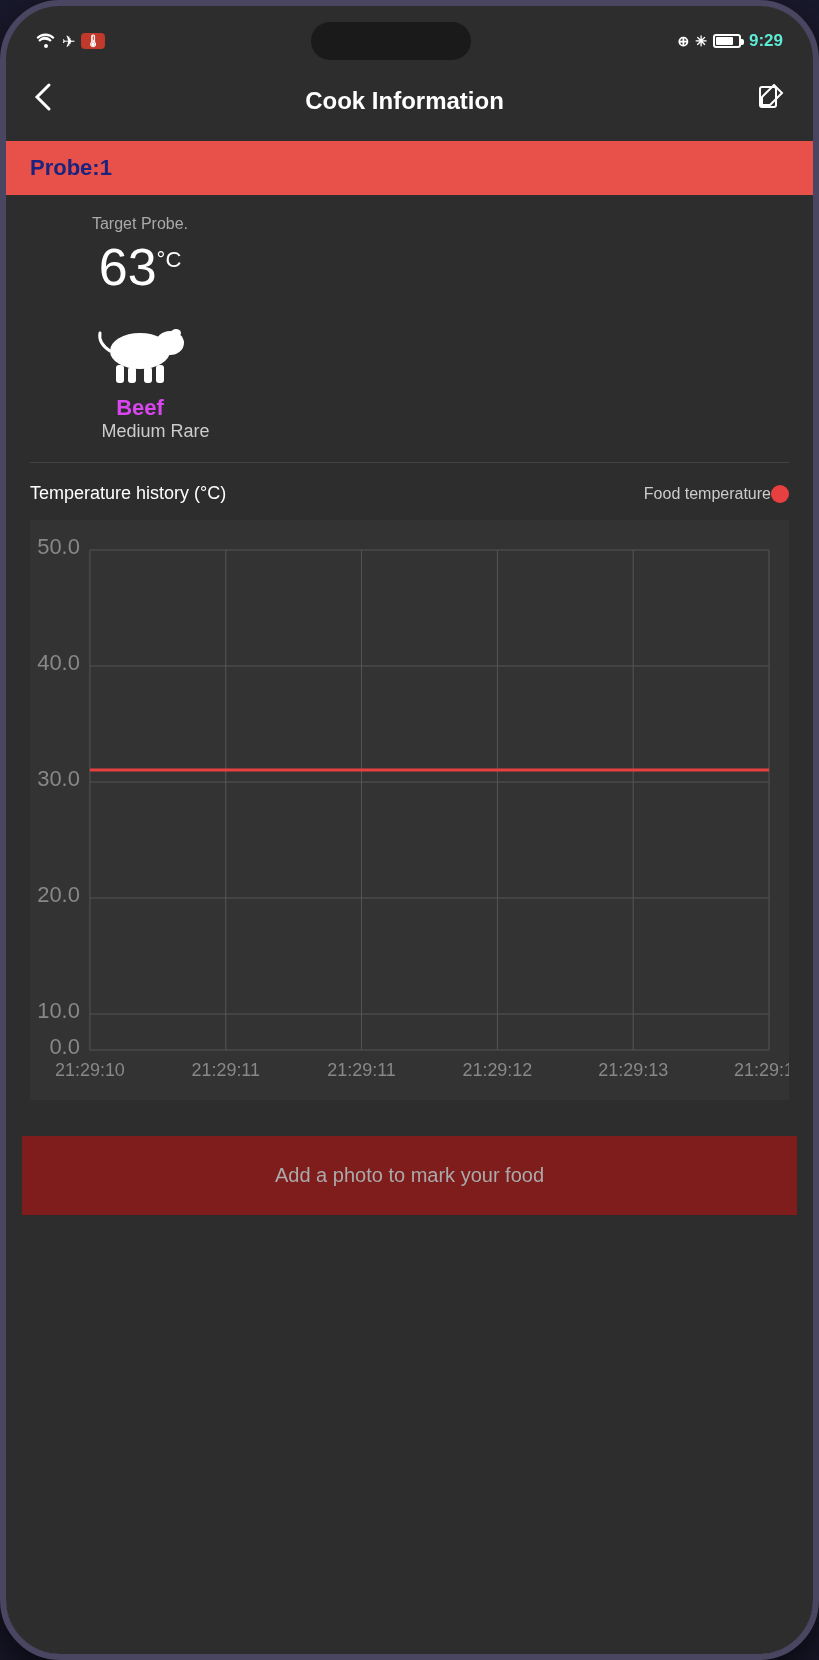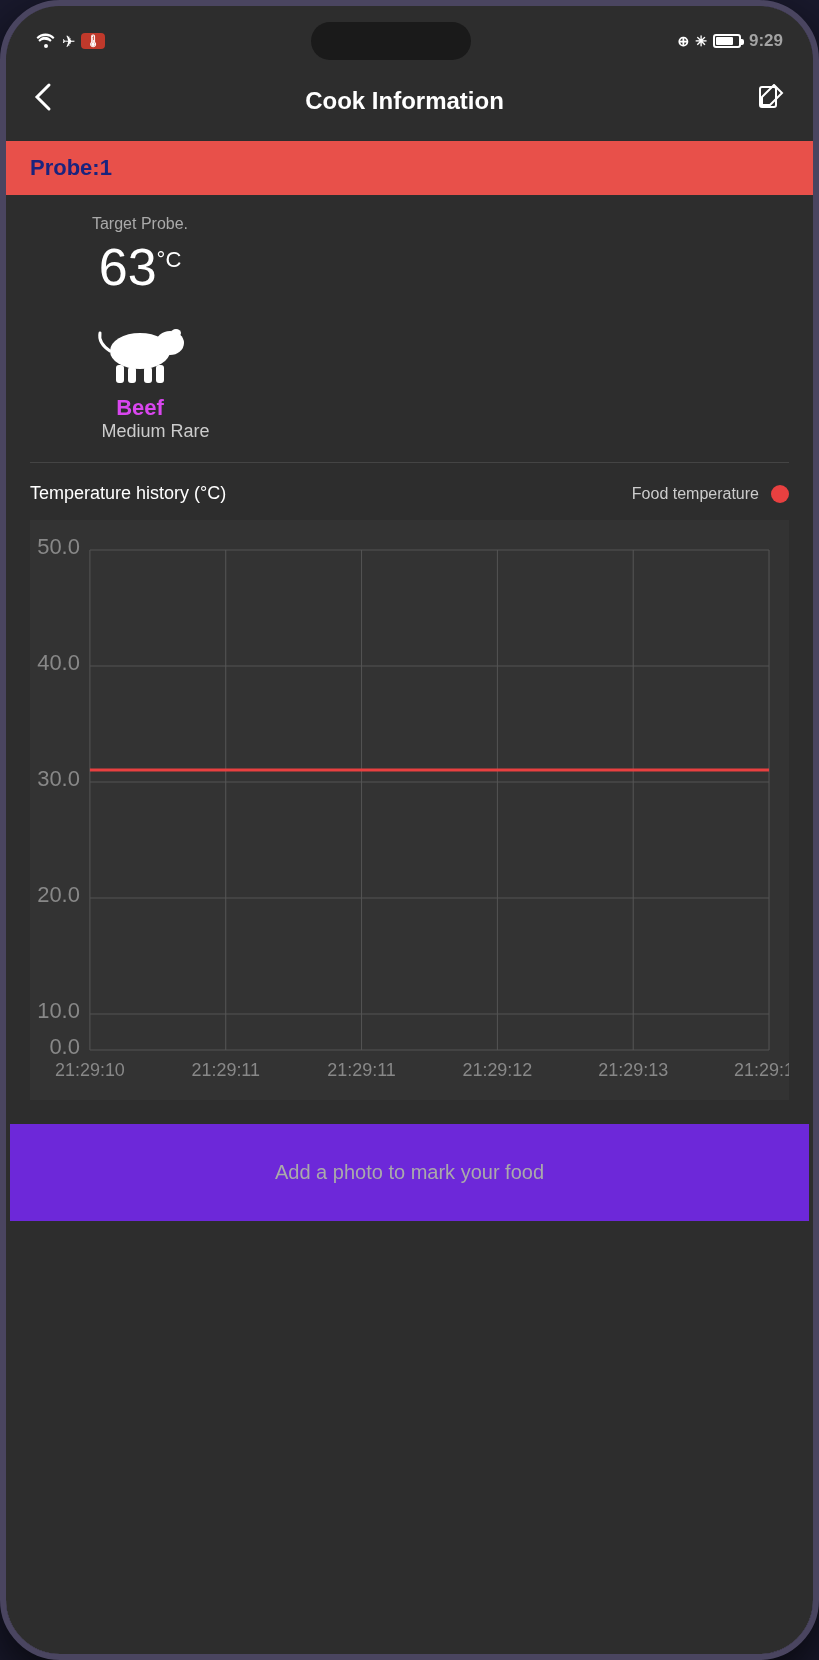--- a/index.html
+++ b/index.html
@@ -261,21 +261,21 @@
       margin-bottom: 16px;
     }
     .chart-title {
       color: white;
       font-size: 18px;
       font-weight: 400;
     }
     .legend {
       display: flex;
       align-items: center;
-      gap: 12px;
+      gap: 0;
     }
     .legend-label {
       color: #ccc;
       font-size: 16px;
     }
     .legend-dot {
       width: 18px;
       height: 18px;
       border-radius: 50%;
       background: #e84040;
@@ -285,24 +285,24 @@
       position: relative;
       height: 580px;
       background: #333;
     }
     .chart-svg {
       width: 100%;
       height: 100%;
     }
     
     .bottom-btn {
-      background: #6d28d9;
-      padding: 37px;
+      background: #7f1d1d;
+      padding: 28px;
       text-align: center;
-      margin: 4px;
+      margin: 16px;
     }
     .bottom-btn-text {
       color: #aaa;
       font-size: 20px;
     }
     
     .side-btn-right {
       position: absolute;
       right: -3px;
       top: 300px;
@@ -362,21 +362,21 @@
       </div>
       <div style="flex:1; display:flex; justify-content:center;">
         <div class="dynamic-island"></div>
       </div>
       <div class="status-right">
         <span style="font-size:14px;color:white;">⊕</span>
         <span style="font-size:14px;color:white;">✳</span>
         <div class="battery-icon">
           <div class="battery-fill"></div>
         </div>
-        <span style="color:#a3a3a3;font-size:17px;font-weight:600;">9:29</span>
+        <span style="color:#5eead4;font-size:17px;font-weight:600;">9:29</span>
       </div>
     </div>
 
     <div class="header">
       <span class="back-btn">
         <svg width="18" height="30" viewBox="0 0 18 30" fill="white">
           <path d="M15 3L3 15L15 27" stroke="white" stroke-width="3" fill="none" stroke-linecap="round"></path>
         </svg>
       </span>
       <span class="header-title">Cook Information</span>

